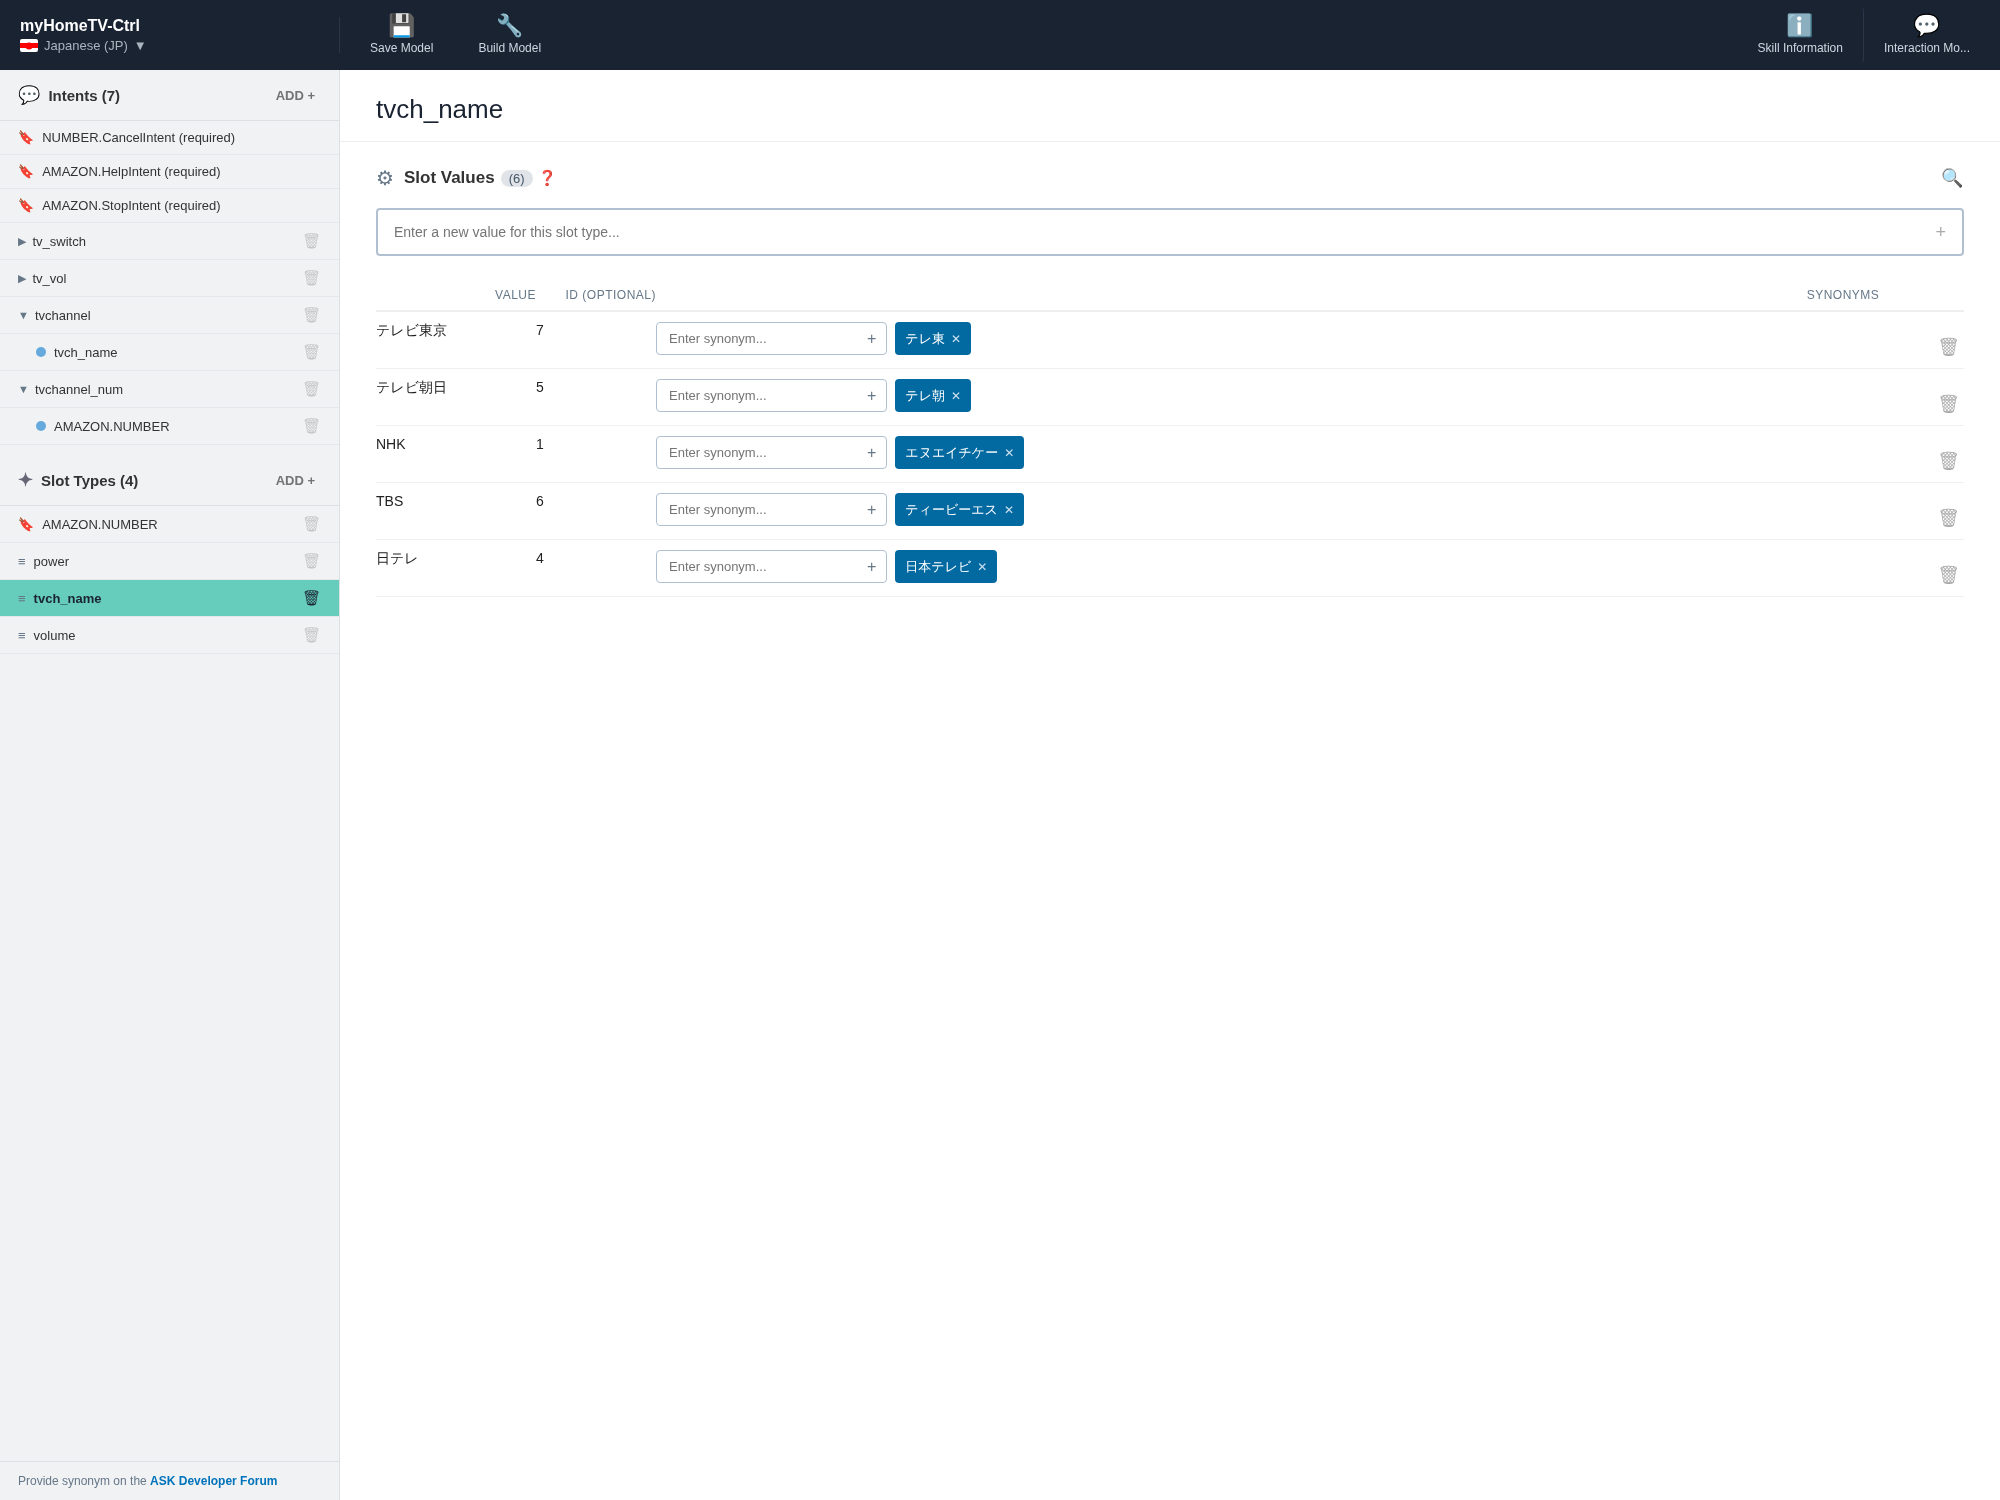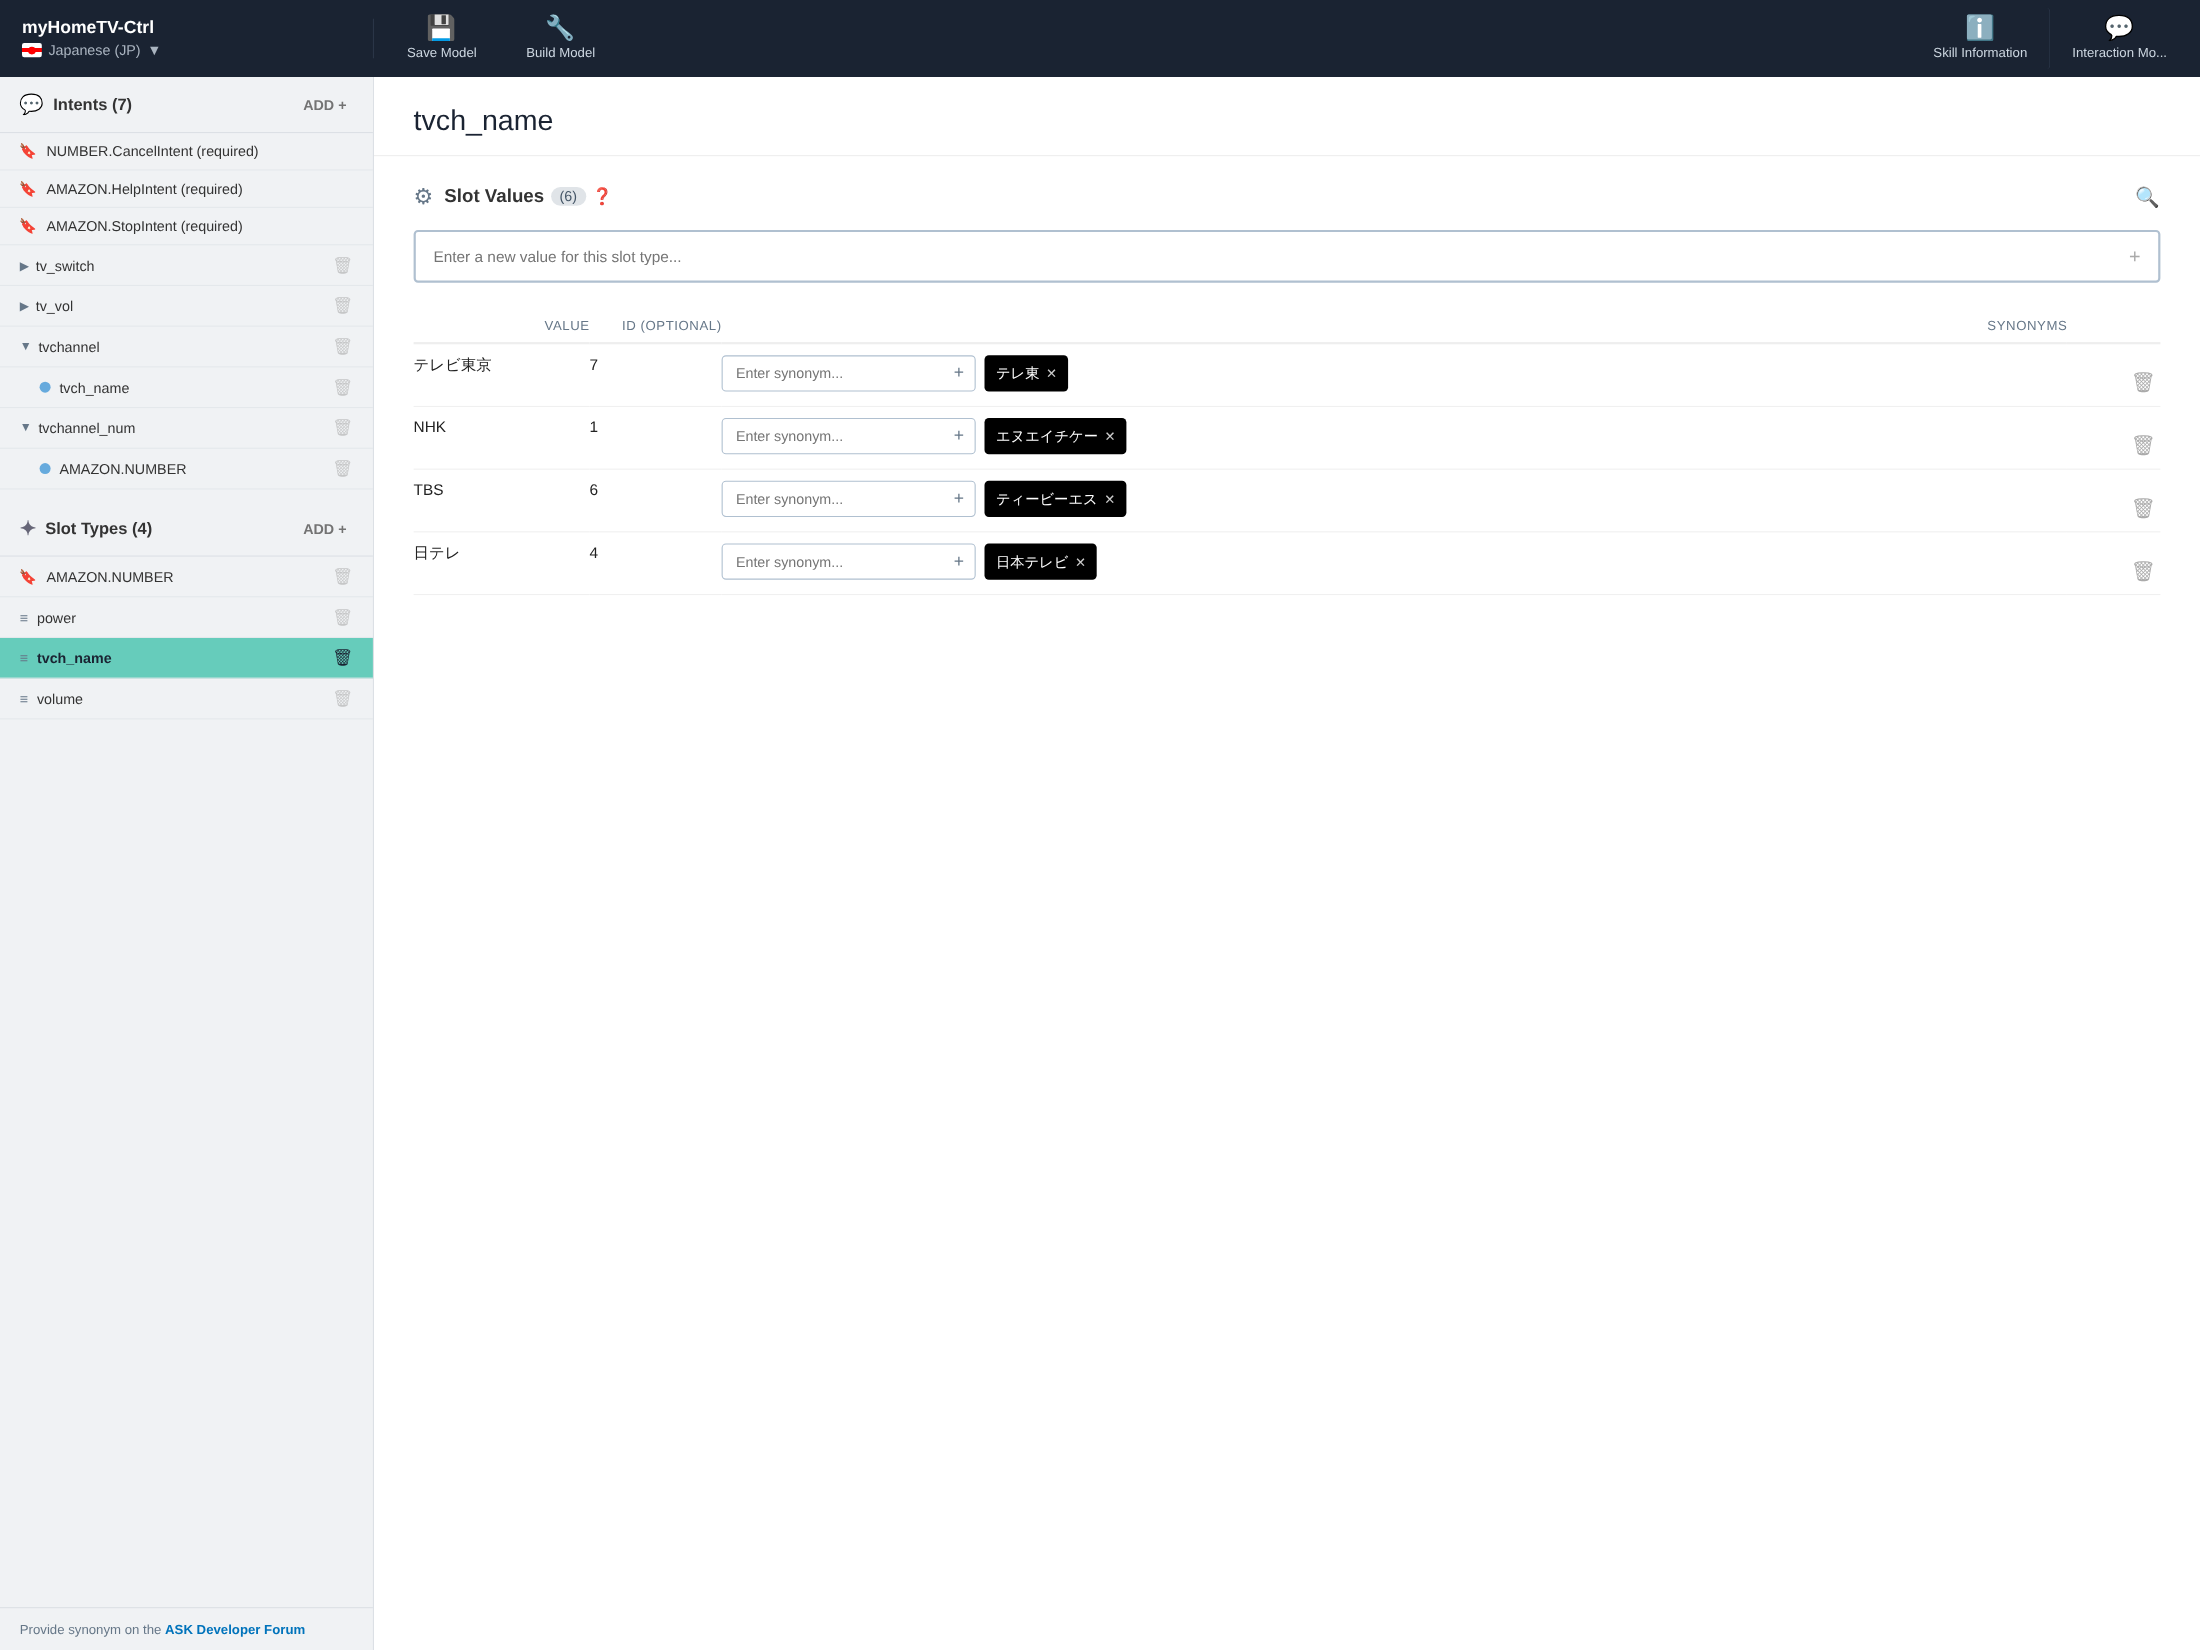--- a/index.html
+++ b/index.html
@@ -346,21 +346,21 @@
       padding: 6px 10px;
       font-size: 16px;
       color: #667788;
       cursor: pointer;
       background: none;
       border: none;
     }
     .synonym-tag {
       display: inline-flex;
       align-items: center;
-      background: #000000;
+      background: #0369a1;
       color: white;
       border-radius: 4px;
       padding: 5px 10px;
       font-size: 13px;
       gap: 6px;
       width: fit-content;
     }
     .synonym-tag-close {
       cursor: pointer;
       font-size: 12px;
@@ -538,20 +538,37 @@
                   </div>
                   <div class="synonym-tag">
                     <span>テレ東</span>
                     <span class="synonym-tag-close">✕</span>
                   </div>
                 </div>
               </td>
               <td><button class="row-delete-btn">🗑</button></td>
             </tr>
             <tr>
+              <td class="slot-row-value">テレビ朝日</td>
+              <td class="slot-row-id">5</td>
+              <td>
+                <div class="synonym-cell">
+                  <div class="synonym-input-row">
+                    <input class="synonym-input" type="text" placeholder="Enter synonym..." style="">
+                    <button class="synonym-add-btn">+</button>
+                  </div>
+                  <div class="synonym-tag">
+                    <span>テレ朝</span>
+                    <span class="synonym-tag-close">✕</span>
+                  </div>
+                </div>
+              </td>
+              <td><button class="row-delete-btn">🗑</button></td>
+            </tr>
+            <tr>
               <td class="slot-row-value">NHK</td>
               <td class="slot-row-id">1</td>
               <td>
                 <div class="synonym-cell">
                   <div class="synonym-input-row">
                     <input class="synonym-input" type="text" placeholder="Enter synonym..." style="">
                     <button class="synonym-add-btn">+</button>
                   </div>
                   <div class="synonym-tag">
                     <span>エヌエイチケー</span>

